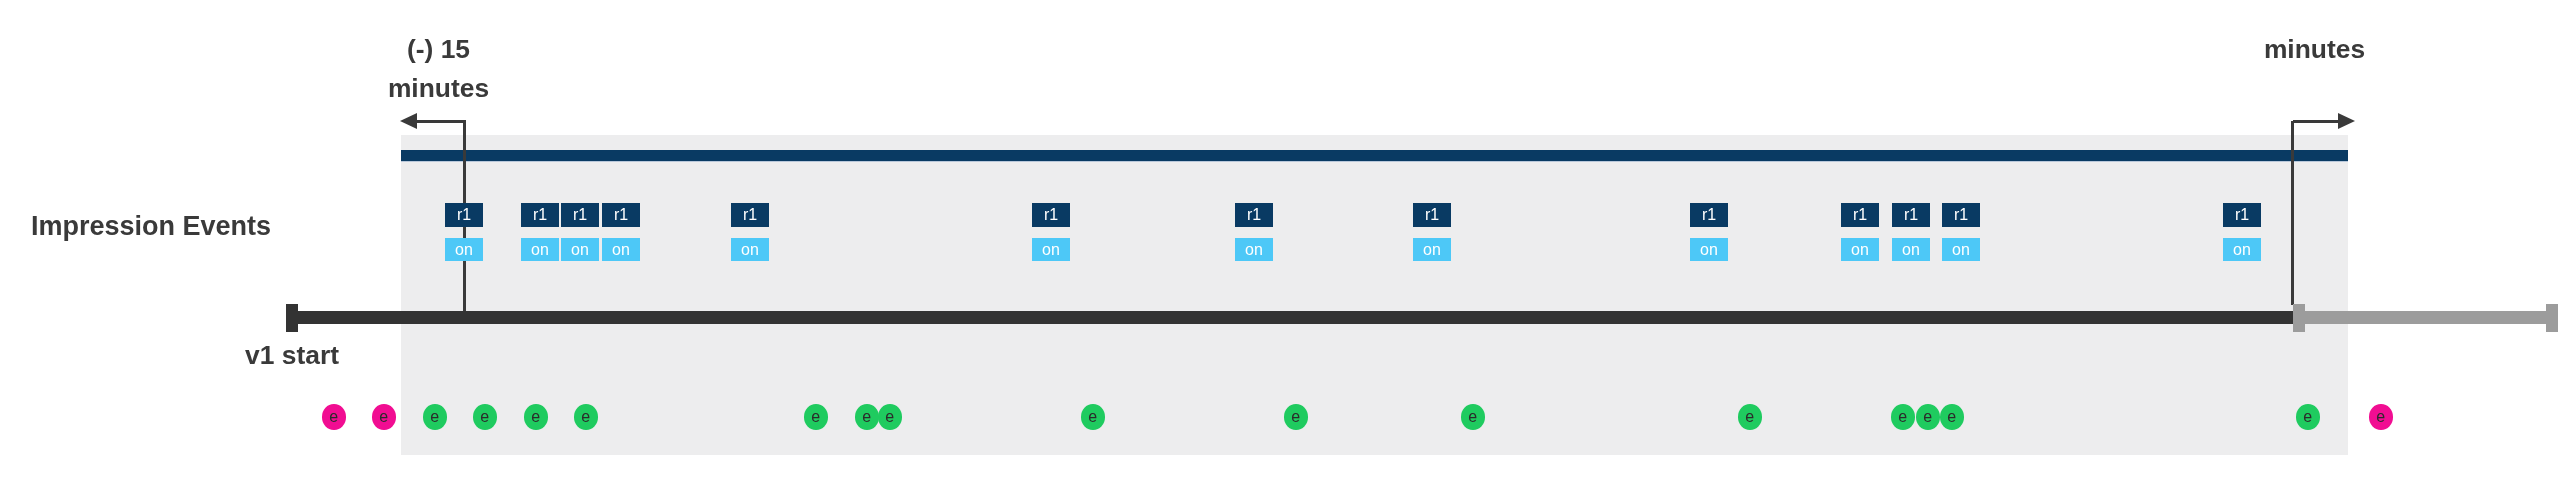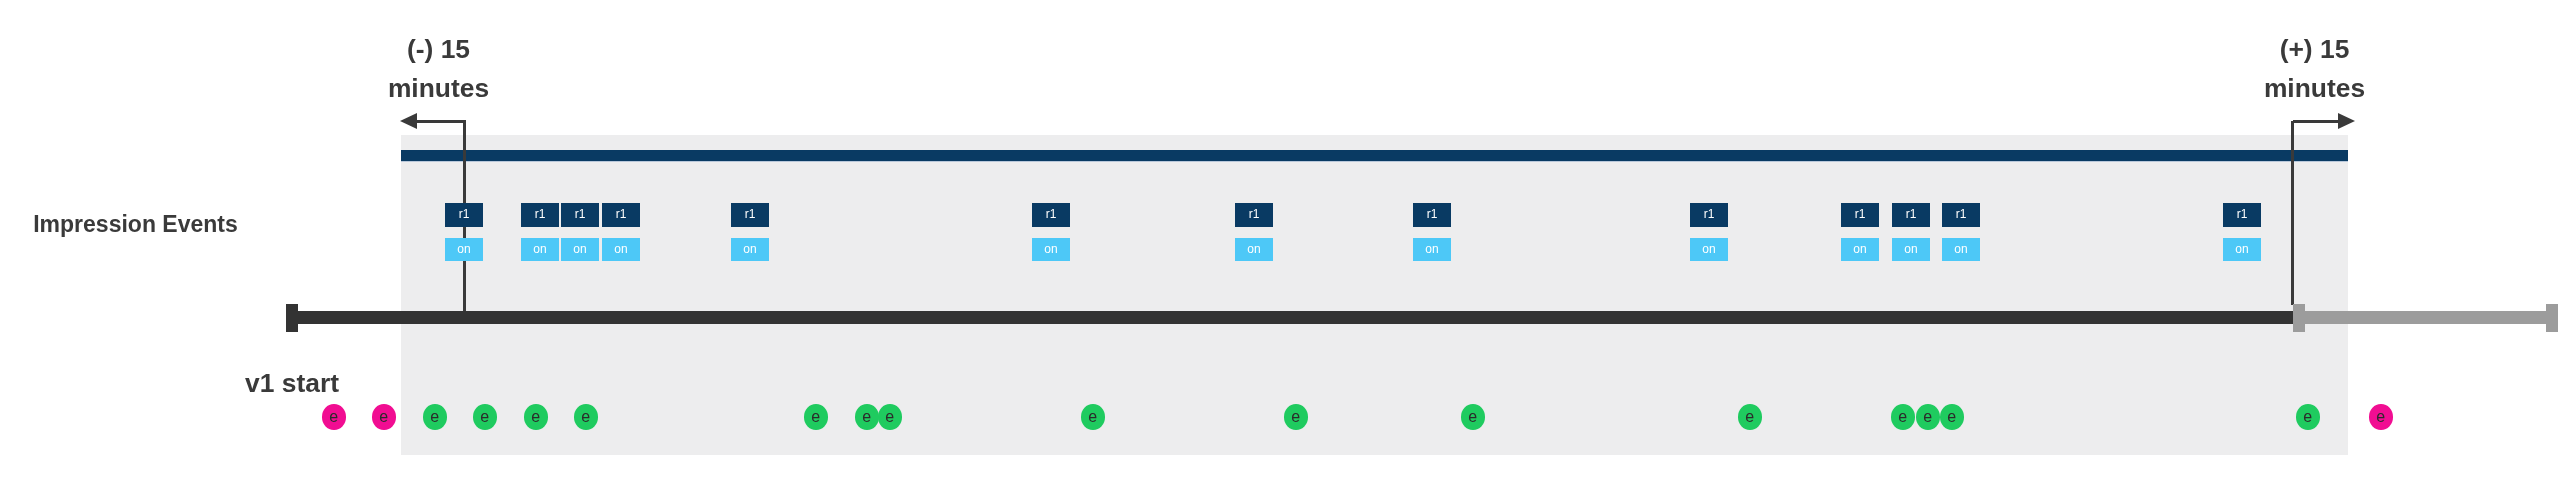--- a/index.html
+++ b/index.html
@@ -35,44 +35,44 @@
   .ah-right { left: 2338px; border-left: 17px solid var(--text); }
 
   .window-label {
     position: absolute; top: 30px; width: 207px; text-align: center;
     font-size: 26.4px; font-weight: 700; color: var(--text); line-height: 39px; z-index: 4;
   }
   .window-label.minus { left: 335px; }
   .window-label.plus  { left: 2211px; }
 
   .row-label {
-    position: absolute; left: 0; width: 271px; text-align: center;
-    font-size: 23px; font-weight: 700; color: var(--text); z-index: 4;
+    position: absolute; left: 0; width: 271px; text-align: right;
+    font-size: 27px; font-weight: 700; color: var(--text); z-index: 4;
   }
   .row-label.impressions { top: 211px; }
   .row-label.external    { top: 401px; }
 
   .start-label {
     position: absolute; width: 170px; text-align: center; top: 340px;
     font-size: 26.4px; font-weight: 700; color: var(--text); z-index: 4;
   }
-  .start-label.v1 { left: 207px; margin-top: 28px; }
+  .start-label.v1 { left: 207px; }
   .start-label.v2 { left: 2215px; }
 
   .tl-seg { position: absolute; top: 311px; height: 13.2px; z-index: 4; }
   .tl-dark { left: 286px; width: 2007px; background: var(--tl-dark); }
   .tl-gray { left: 2293px; width: 265px; background: var(--tl-gray); }
   .tl-cap { position: absolute; top: 304px; width: 12.3px; height: 28px; z-index: 5; }
   .cap-v1      { left: 286px;  background: var(--tl-dark); }
   .cap-v2      { left: 2293px; background: var(--tl-gray); }
   .cap-tl-end  { left: 2546px; background: var(--tl-gray); }
 
   .badge-col { position: absolute; top: 203px; width: 38px; z-index: 6; }
   .badge { width: 38px; height: 23.6px; text-align: center; line-height: 23.6px;
-           font-size: 12px; color: #ffffff; }
+           font-size: 16px; color: #ffffff; }
   .badge.r1 { background: var(--navy); }
   .badge.on { background: var(--sky); margin-top: 11.3px; }
 
   .dot { position: absolute; top: 404px; width: 23.6px; height: 25.5px;
          border-radius: 50%; text-align: center; line-height: 25.5px;
          font-size: 16px; color: #2b2b2b; z-index: 6; }
   .dot.green   { background: var(--green); }
   .dot.magenta { background: var(--magenta); }
 </style>
 </head>
@@ -88,21 +88,20 @@
   <div class="hline hline-left"></div>
   <div class="ah ah-left"></div>
   <div class="hline hline-right"></div>
   <div class="ah ah-right"></div>
 
   <div class="window-label minus">
     <div>(-) 15</div>
     <div>minutes</div>
   </div>
   <div class="window-label plus">
-    <div>(+) 15</div>
     <div>minutes</div>
   </div>
 
   <div class="row-label impressions">Impression Events</div>
 
   <div class="tl-seg tl-dark"></div>
   <div class="tl-seg tl-gray"></div>
   <div class="tl-cap cap-v1"></div>
   <div class="tl-cap cap-v2"></div>
   <div class="tl-cap cap-tl-end"></div>

